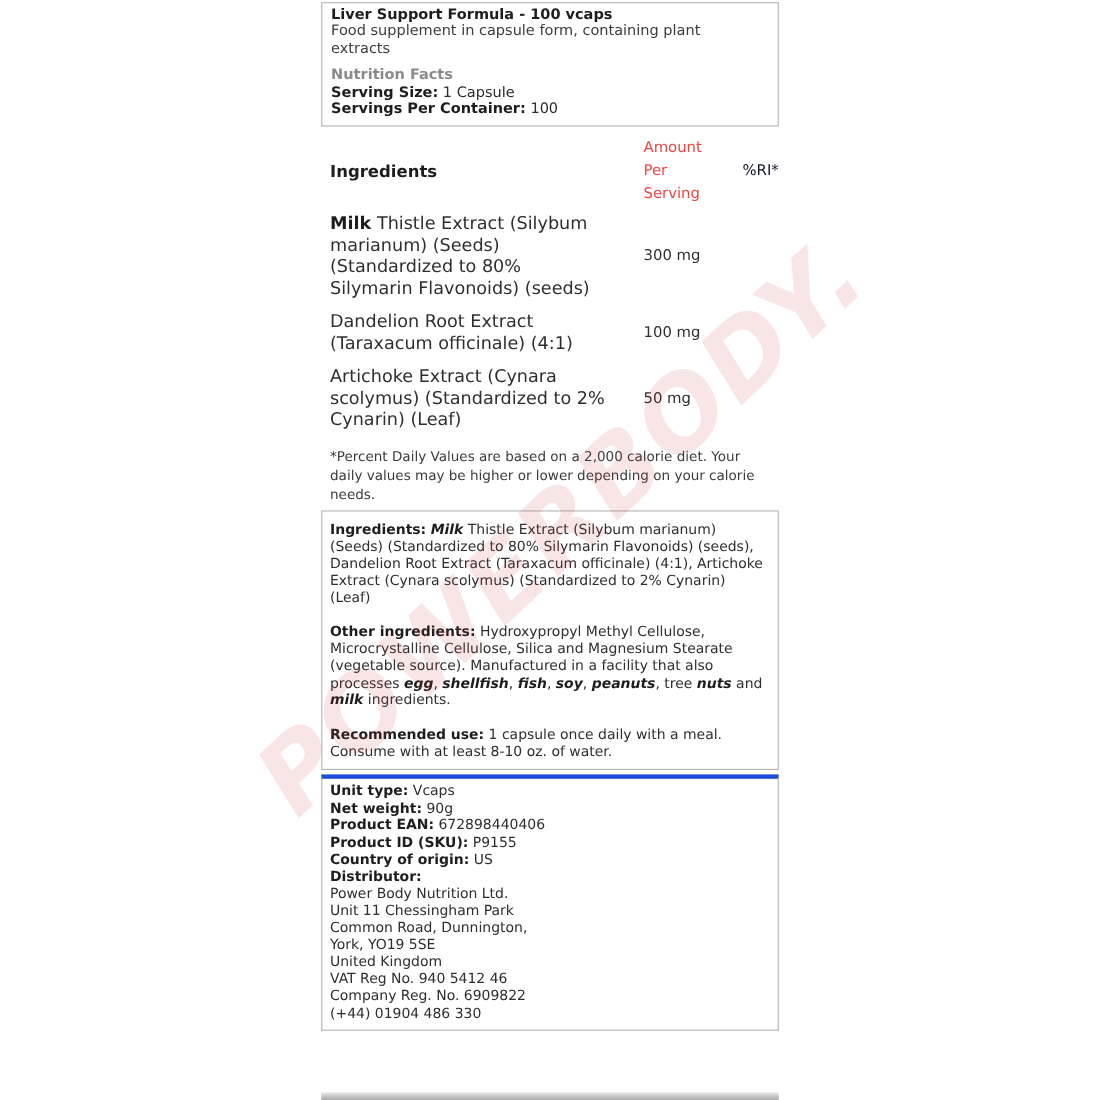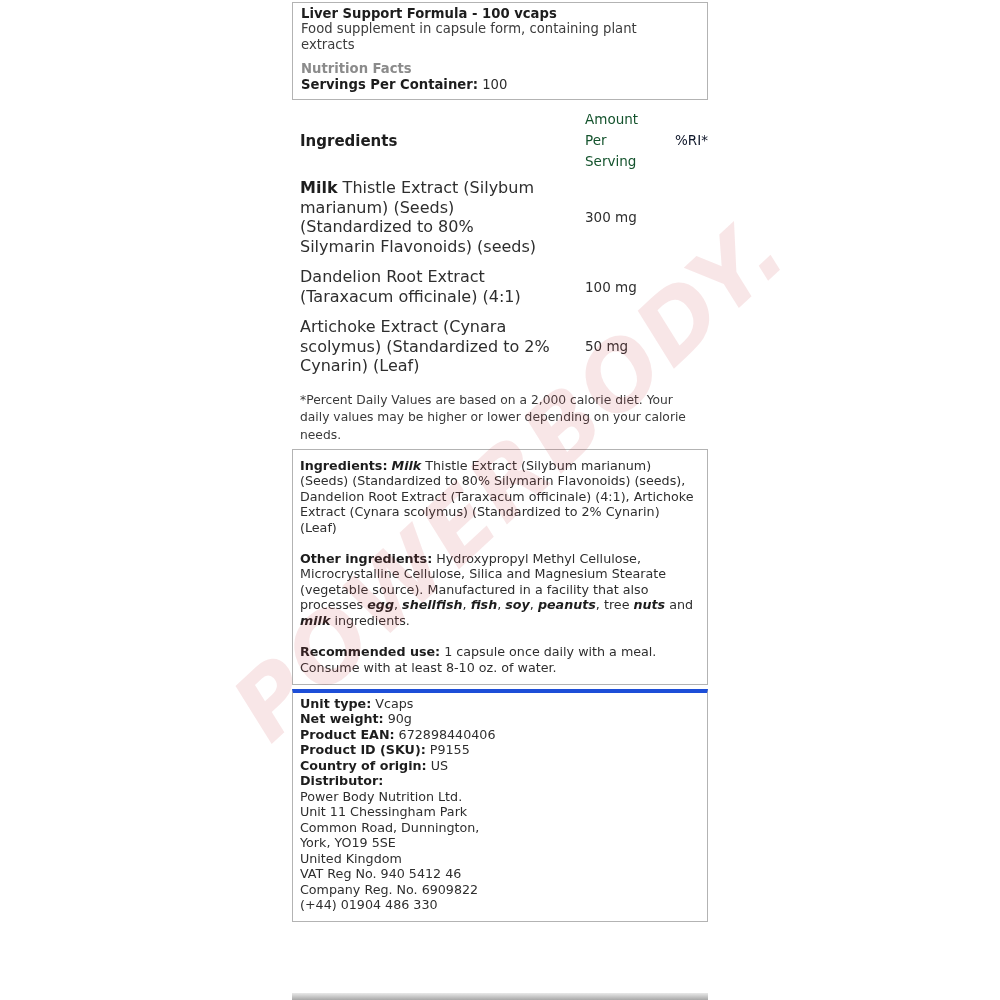--- a/index.html
+++ b/index.html
@@ -12,21 +12,21 @@
   .hdr{padding:3px 8px 7px;}
   .hline{font-size:13.2px;line-height:15.4px;}
   .hdr-brand,.hdr-title{font-weight:bold;color:#1d1d1d;}
   .hdr-desc{color:#3c3c3c;max-width:372px;}
   .nf{color:#8b8b8b;font-weight:bold;margin-top:9px;}
 
   
   .facts{padding:8px 8px 0;box-sizing:border-box;}
   .facts-head{display:flex;margin:1px 0 6px;}
   .fh-ing{flex:0 0 250px;font-size:15px;font-weight:bold;color:#1d1d1d;align-self:center;}
-  .fh-amt{flex:0 0 90px;margin-left:35px;font-size:13.5px;line-height:21px;color:#14532d;}
+  .fh-amt{flex:0 0 90px;margin-left:35px;font-size:13.5px;line-height:21px;color:#ef4444;}
   .fh-ri{flex:1;text-align:right;font-size:13.5px;color:#0f172a;margin-top:21px;line-height:21px;}
   .frow{display:flex;align-items:center;margin:0 0 11px;}
   .fname{flex:0 0 250px;font-size:16px;line-height:19.5px;color:#2e2e2e;}
   .famt{flex:0 0 90px;margin-left:35px;font-size:13.5px;color:#2e2e2e;}
   .fri{flex:1;text-align:right;font-size:13.5px;color:#2e2e2e;}
   .footnote{font-size:12.3px;line-height:17.5px;color:#3a3a3a;margin-top:16px;max-width:412px;}
 
   
   .ingbox{margin-top:5px;padding:8px 7px 9px;font-size:12.7px;line-height:15.4px;color:#2e2e2e;}
   .ingbox p{margin:0;}
@@ -55,20 +55,21 @@
 <body>
 
 <div class="canvas">
 
   <div class="col">
 
     <div class="box hdr">
       <div class="hline hdr-title">Liver Support Formula - 100 vcaps</div>
       <div class="hline hdr-desc">Food supplement in capsule form, containing plant extracts</div>
       <div class="hline nf">Nutrition Facts</div>
+      <div class="hline"><span class="run-b">Serving Size:</span><span class="run-n"> 1 Capsule</span></div>
       <div class="hline"><span class="run-b">Servings Per Container:</span><span class="run-n"> 100</span></div>
     </div>
 
     <div class="facts">
       <div class="facts-head">
         <div class="fh-ing">Ingredients</div>
         <div class="fh-amt">
           <div>Amount</div>
           <div>Per</div>
           <div>Serving</div>

